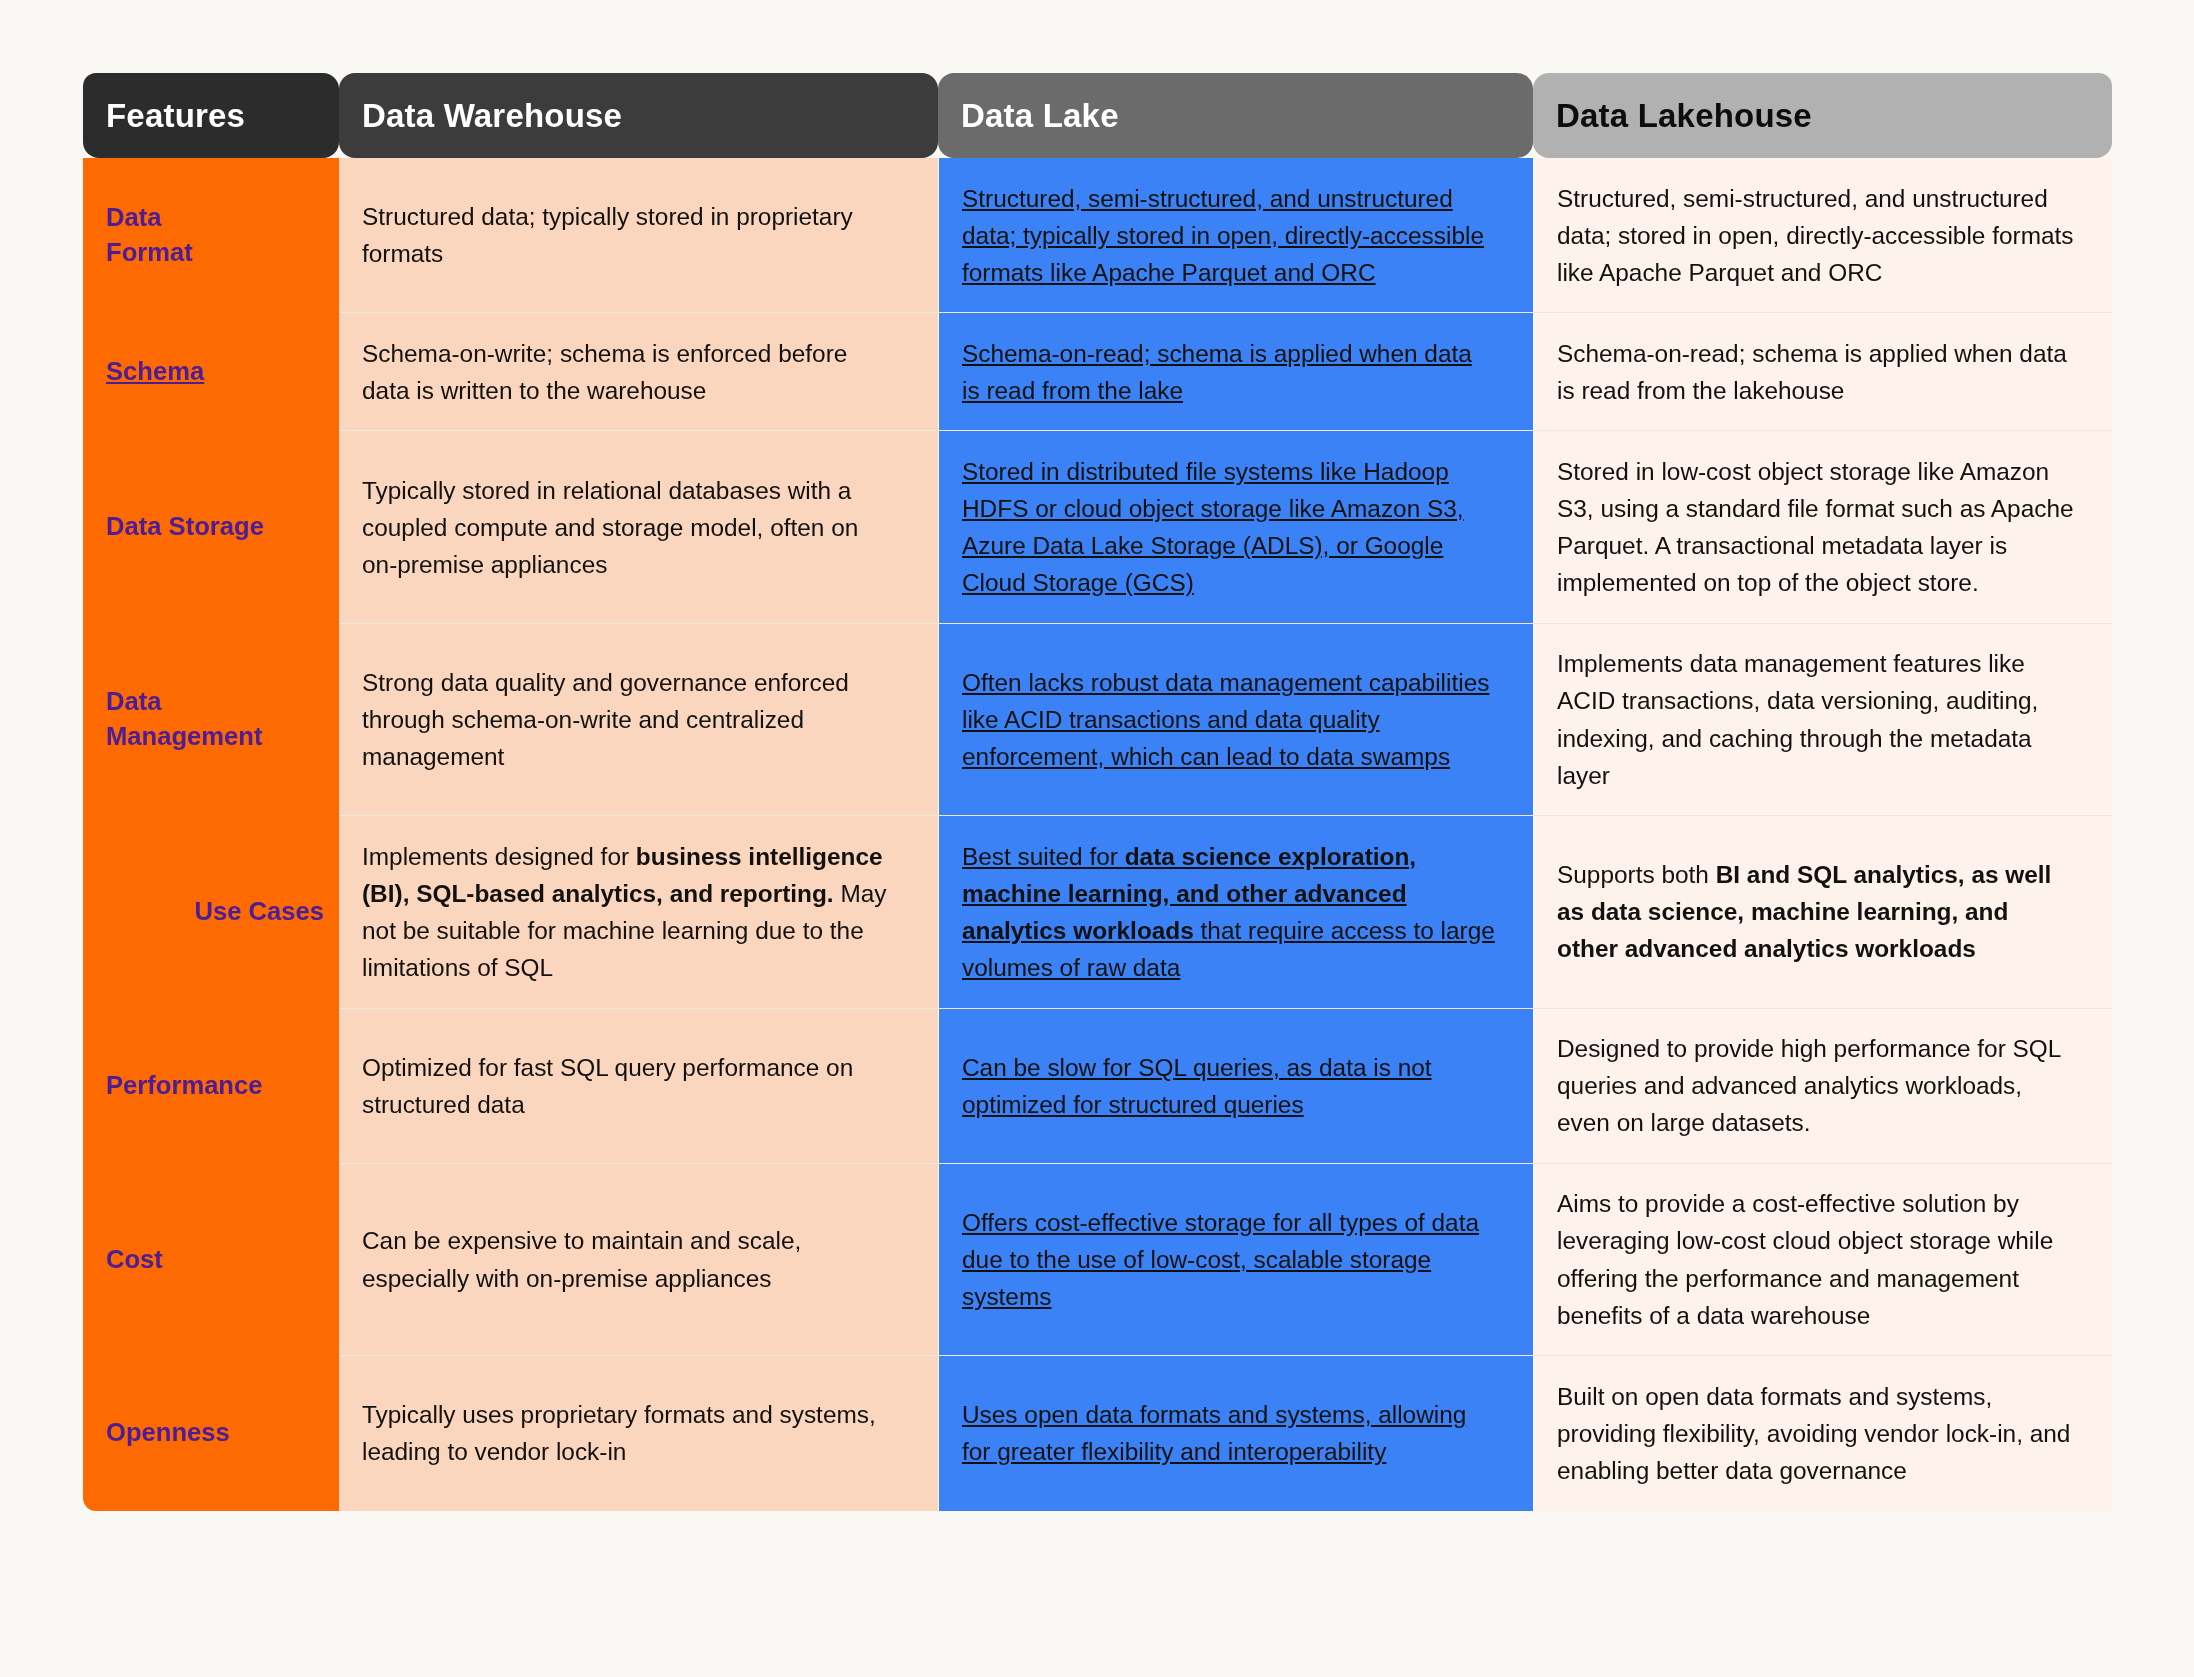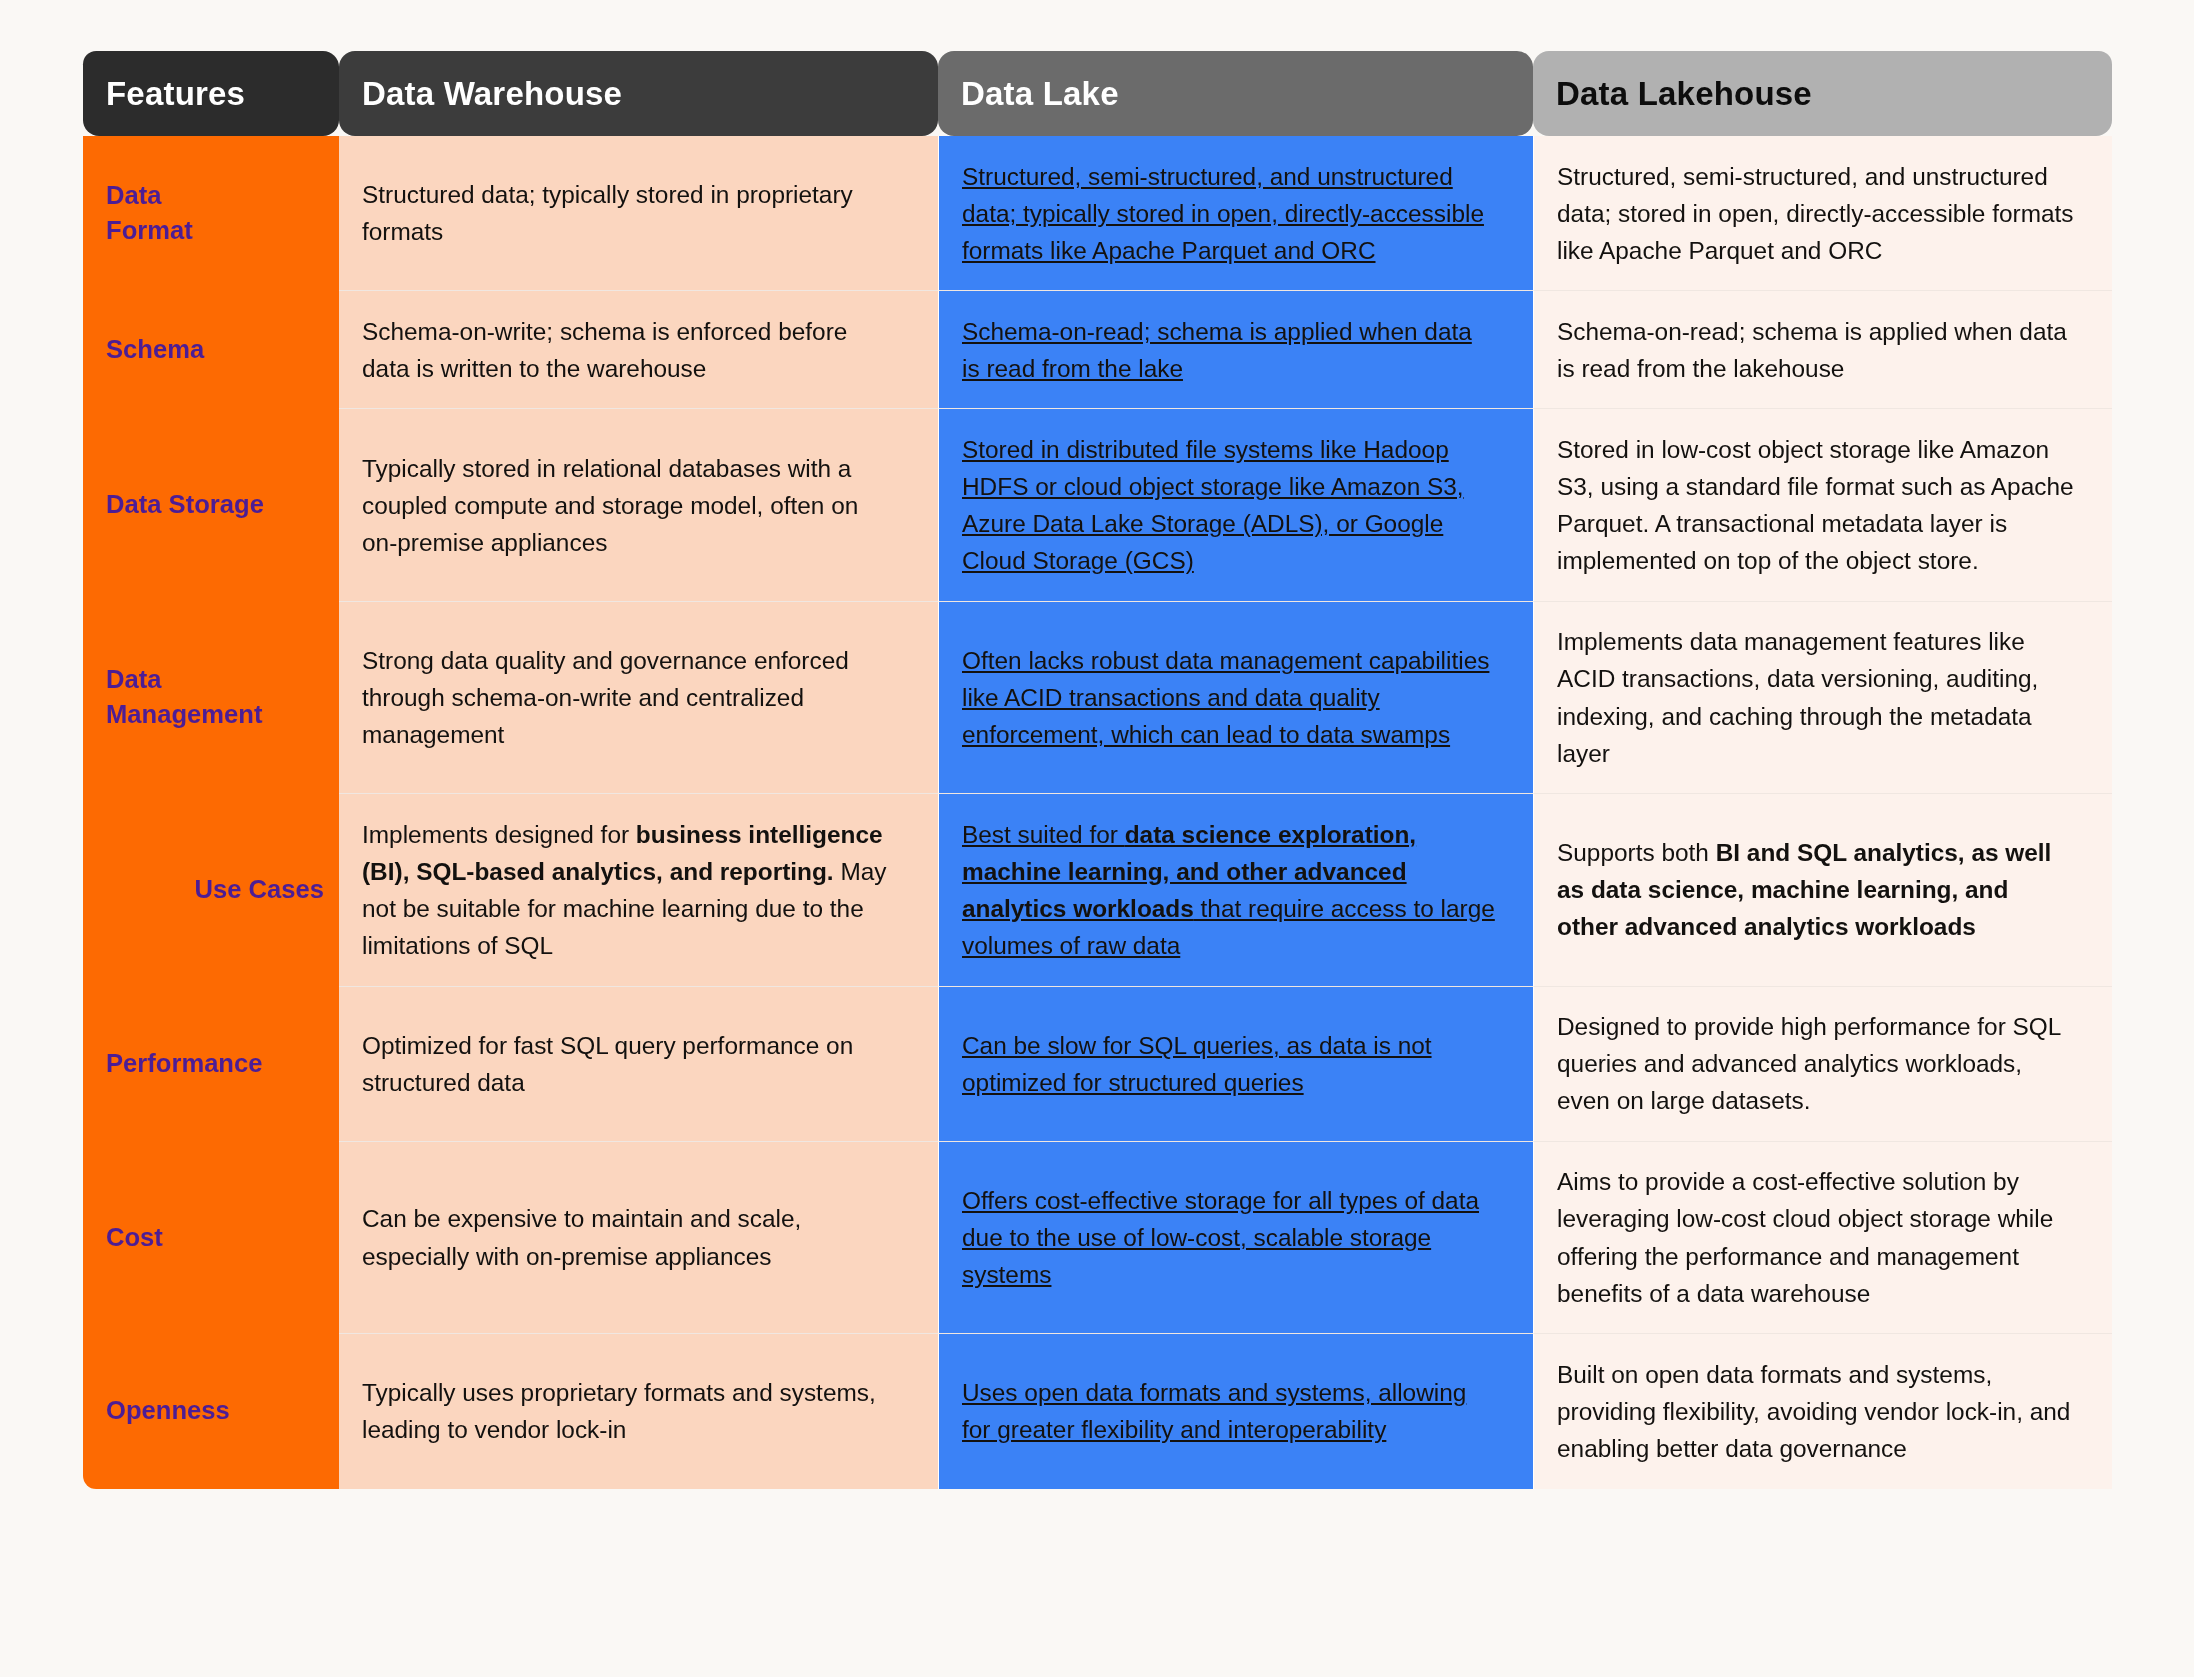--- a/index.html
+++ b/index.html
@@ -12,21 +12,21 @@
     background: #faf8f5;
     font-family: "Liberation Sans", sans-serif;
     overflow: hidden;
   }
 
   .page {
     position: relative;
     width: 1884px;
     height: 1678px;
     box-sizing: border-box;
-    padding: 51px 83px 0 83px;
+    padding: 73px 83px 0 83px;
   }
 
   .table {
     width: 2029px;
     border-collapse: separate;
     border-spacing: 0;
     table-layout: fixed;
   }
 
   
@@ -107,21 +107,21 @@
     </thead>
     <tbody id="table-body">
         <tr>
           <td class="f-cell" style="white-space: pre-line;">Data
 Format</td>
           <td class="w-cell">Structured data; typically stored in proprietary formats</td>
           <td class="l-cell">Structured, semi-structured, and unstructured data; typically stored in open, directly-accessible formats like Apache Parquet and ORC</td>
           <td class="lh-cell">Structured, semi-structured, and unstructured data; stored in open, directly-accessible formats like Apache Parquet and ORC</td>
         </tr>
         <tr>
-          <td class="f-cell" style="white-space: pre-line;">Schema</td>
+          <td class="f-cell" style="white-space: pre-line; text-decoration: underline;">Schema</td>
           <td class="w-cell">Schema-on-write; schema is enforced before data is written to the warehouse</td>
           <td class="l-cell">Schema-on-read; schema is applied when data is read from the lake</td>
           <td class="lh-cell">Schema-on-read; schema is applied when data is read from the lakehouse</td>
         </tr>
         <tr>
           <td class="f-cell" style="white-space: pre-line;">Data Storage</td>
           <td class="w-cell">Typically stored in relational databases with a coupled compute and storage model, often on on-premise appliances</td>
           <td class="l-cell">Stored in distributed file systems like Hadoop HDFS or cloud object storage like Amazon S3, Azure Data Lake Storage (ADLS), or Google Cloud Storage (GCS)</td>
           <td class="lh-cell">Stored in low-cost object storage like Amazon S3, using a standard file format such as Apache Parquet. A transactional metadata layer is implemented on top of the object store.</td>
         </tr>

